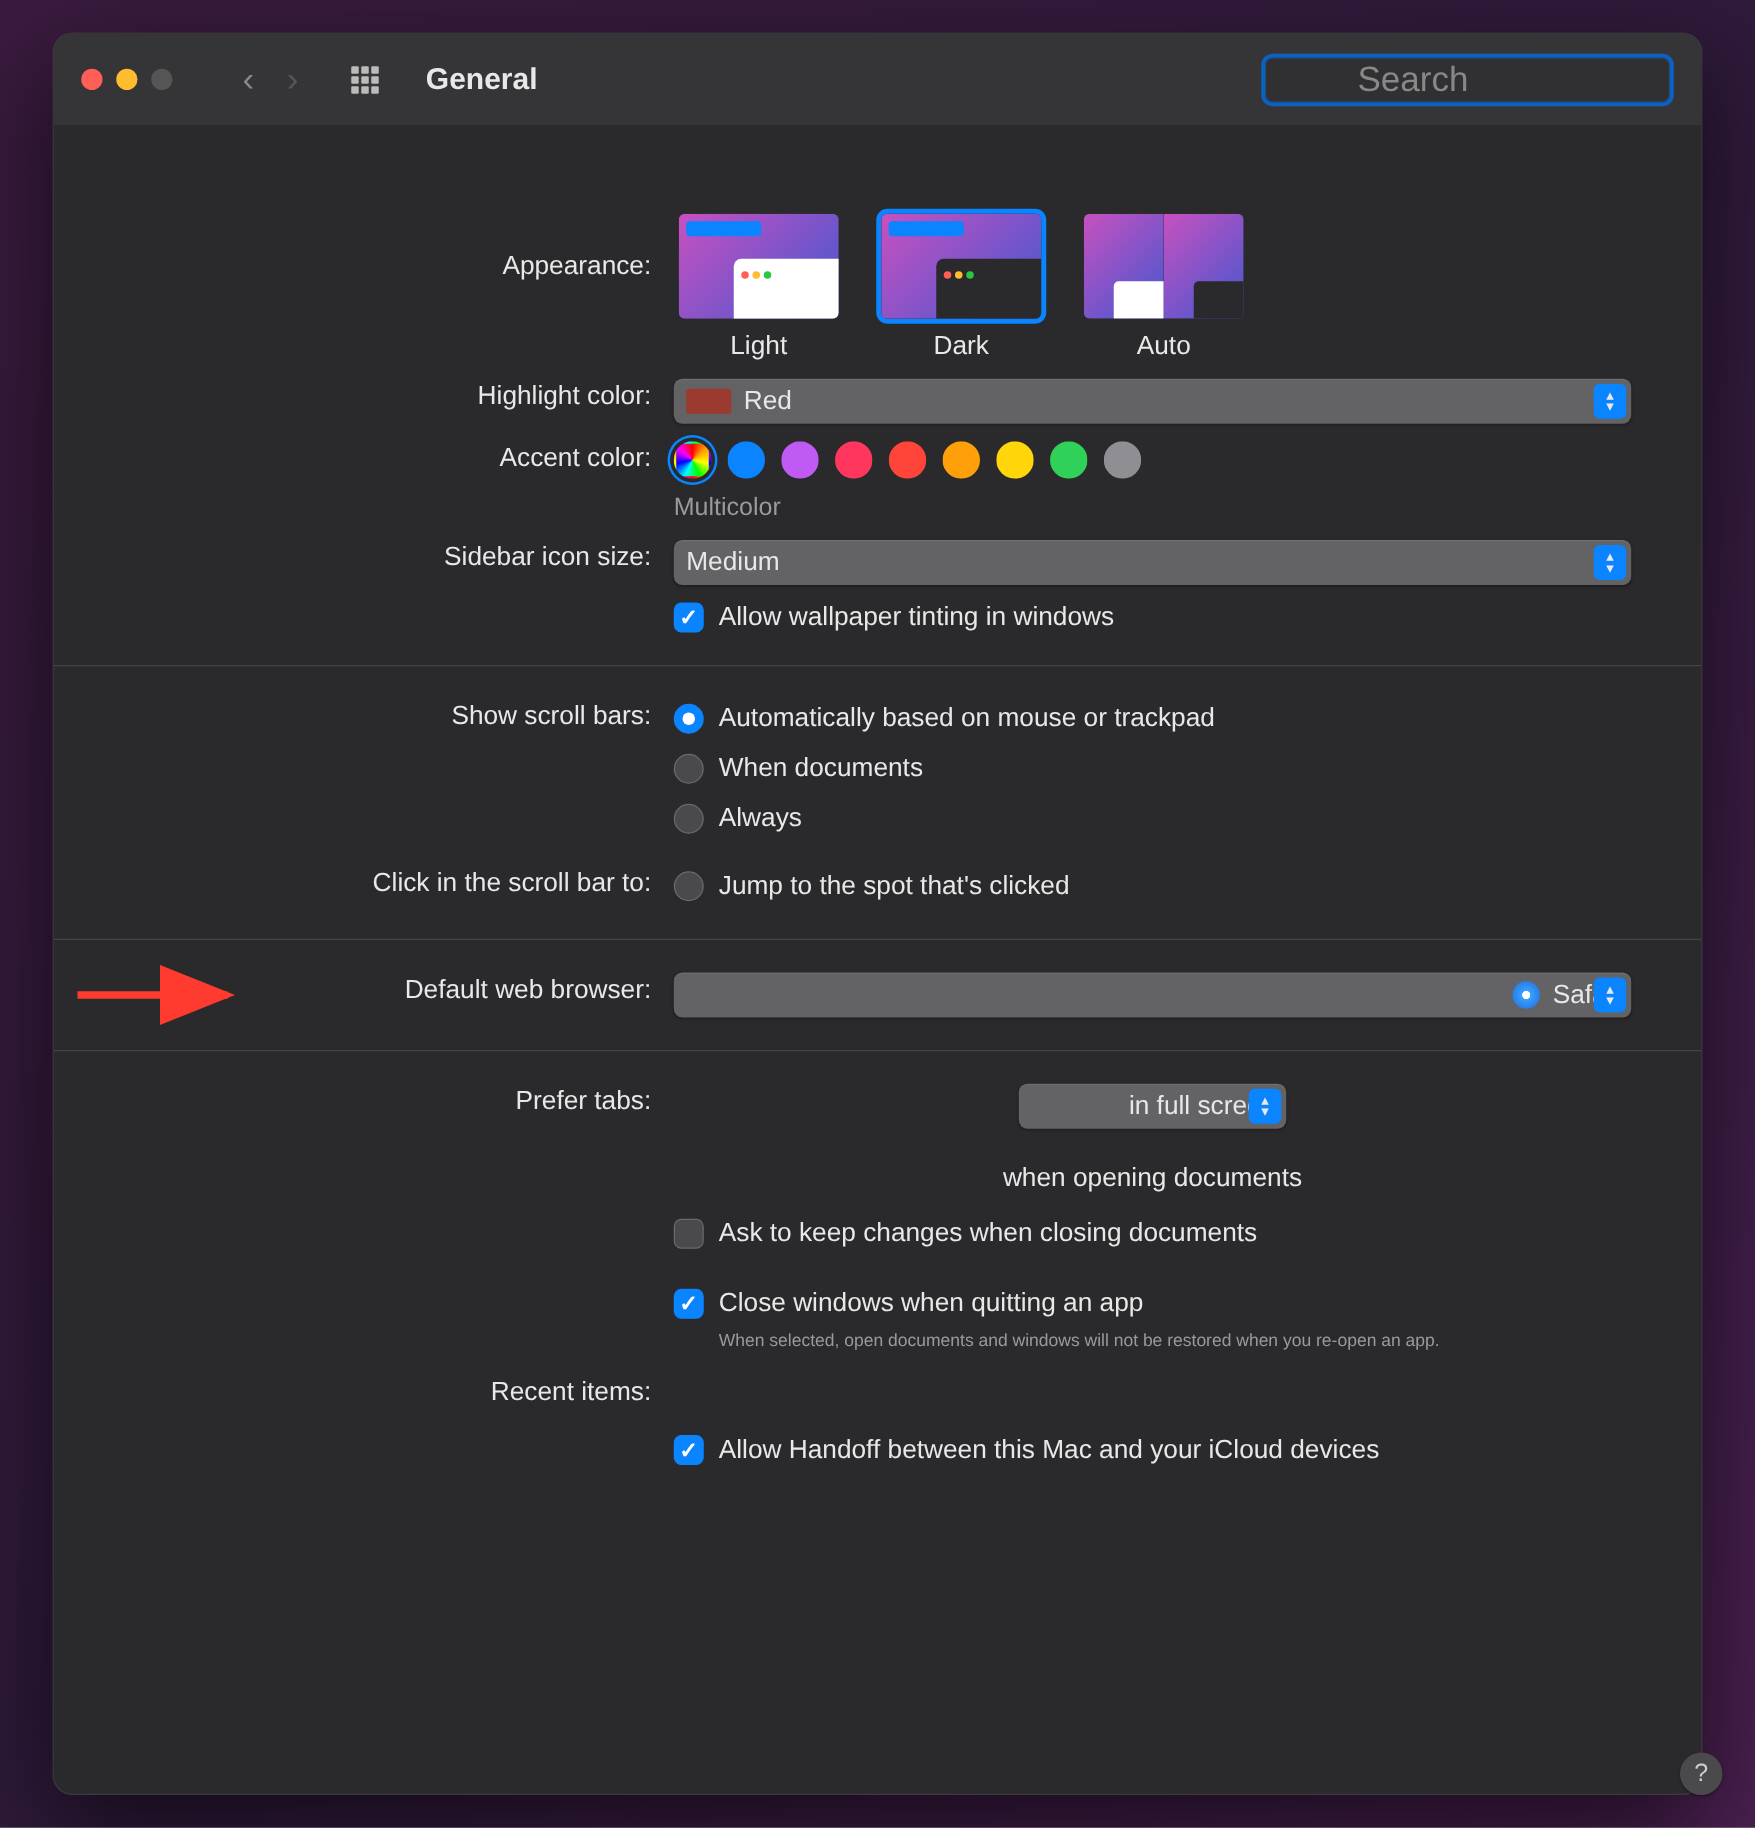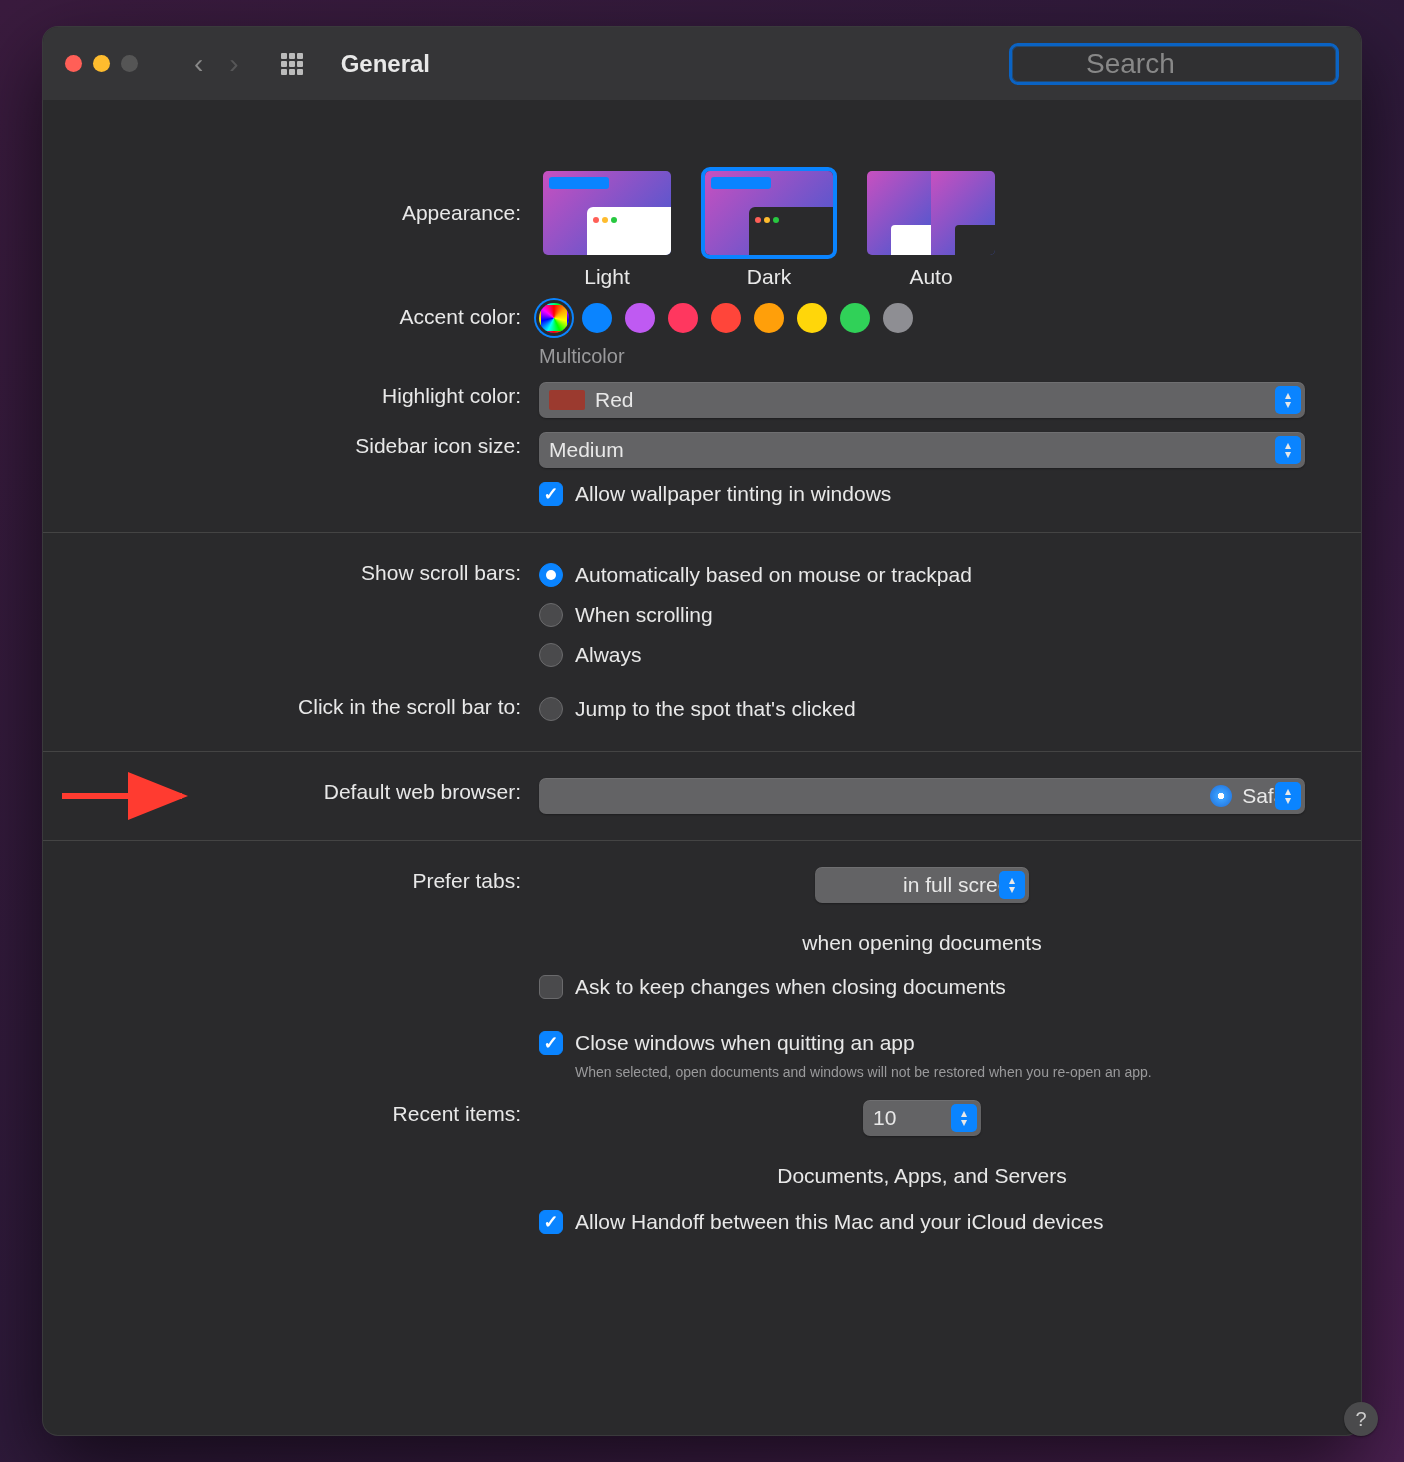--- a/index.html
+++ b/index.html
@@ -287,49 +287,49 @@
                     <div class="mini"></div>
                   </div>
                 </div>
               <span>Auto</span>
             </div>
           </div>
         </div>
       </div>
 
       <div class="row">
+        <div class="label">Highlight color:</div>
+        <div class="ctrl">
+          <div class="popup">
+            <div class="color-chip"></div>
+            <span>Red</span>
+            <div class="stepper"></div>
+          </div>
+        </div>
+      </div>
+
+      <div class="row">
         <div class="label">Accent color:</div>
         <div class="ctrl">
           <div class="swatches">
             <div class="sw multi selected"></div>
             <div class="sw" style="background:#0a84ff"></div>
             <div class="sw" style="background:#bf5af2"></div>
             <div class="sw" style="background:#ff375f"></div>
             <div class="sw" style="background:#ff453a"></div>
             <div class="sw" style="background:#ff9f0a"></div>
             <div class="sw" style="background:#ffd60a"></div>
             <div class="sw" style="background:#30d158"></div>
             <div class="sw" style="background:#8e8e93"></div>
           </div>
           <div class="accent-caption">Multicolor</div>
         </div>
       </div>
 
       <div class="row">
-        <div class="label">Highlight color:</div>
-        <div class="ctrl">
-          <div class="popup">
-            <div class="color-chip"></div>
-            <span>Red</span>
-            <div class="stepper"></div>
-          </div>
-        </div>
-      </div>
-
-      <div class="row">
         <div class="label">Sidebar icon size:</div>
         <div class="ctrl">
           <div class="popup">
             <span>Medium</span>
             <div class="stepper"></div>
           </div>
         </div>
       </div>
 
       <div class="row">
@@ -346,21 +346,21 @@
     <div class="section">
       <div class="row">
         <div class="label">Show scroll bars:</div>
         <div class="ctrl">
           <div class="radio-row">
               <span class="rb checked"></span>
               <span>Automatically based on mouse or trackpad</span>
             </div>
           <div class="radio-row">
               <span class="rb"></span>
-              <span>When scrolling</span>
+              <span>When documents</span>
             </div>
           <div class="radio-row">
               <span class="rb"></span>
               <span>Always</span>
             </div>
         </div>
       </div>
       <div class="row" style="margin-top:22px">
         <div class="label">Click in the scroll bar to:</div>
         <div class="ctrl">
@@ -413,27 +413,20 @@
           <label class="checkbox">
             <span class="cb checked"></span>
             <span>Close windows when quitting an app</span>
           </label>
           <div class="subtext">When selected, open documents and windows will not be restored when you re-open an app.</div>
         </div>
       </div>
 
       <div class="row" style="margin-top:18px">
         <div class="label">Recent items:</div>
-        <div class="ctrl ctrl-h">
-          <div class="popup tiny" style="min-width:118px">
-            <span>10</span>
-            <div class="stepper"></div>
-          </div>
-          <span>Documents, Apps, and Servers</span>
-        </div>
       </div>
 
       <div class="row" style="margin-top:22px">
         <div class="label"></div>
         <div class="ctrl">
           <label class="checkbox">
             <span class="cb checked"></span>
             <span>Allow Handoff between this Mac and your iCloud devices</span>
           </label>
         </div>

